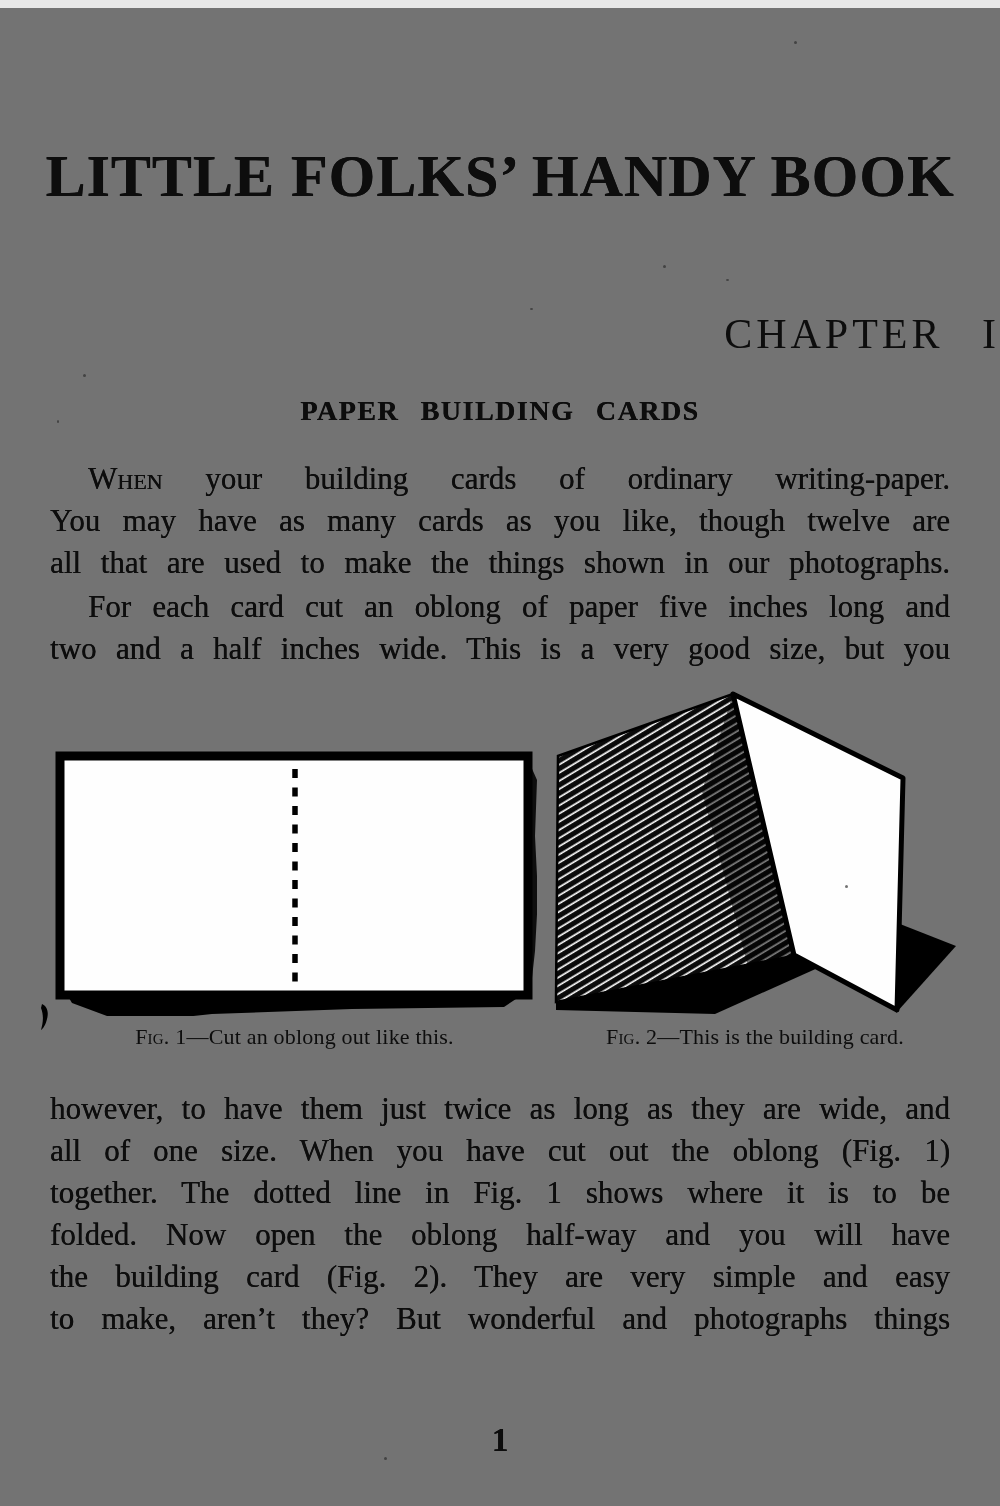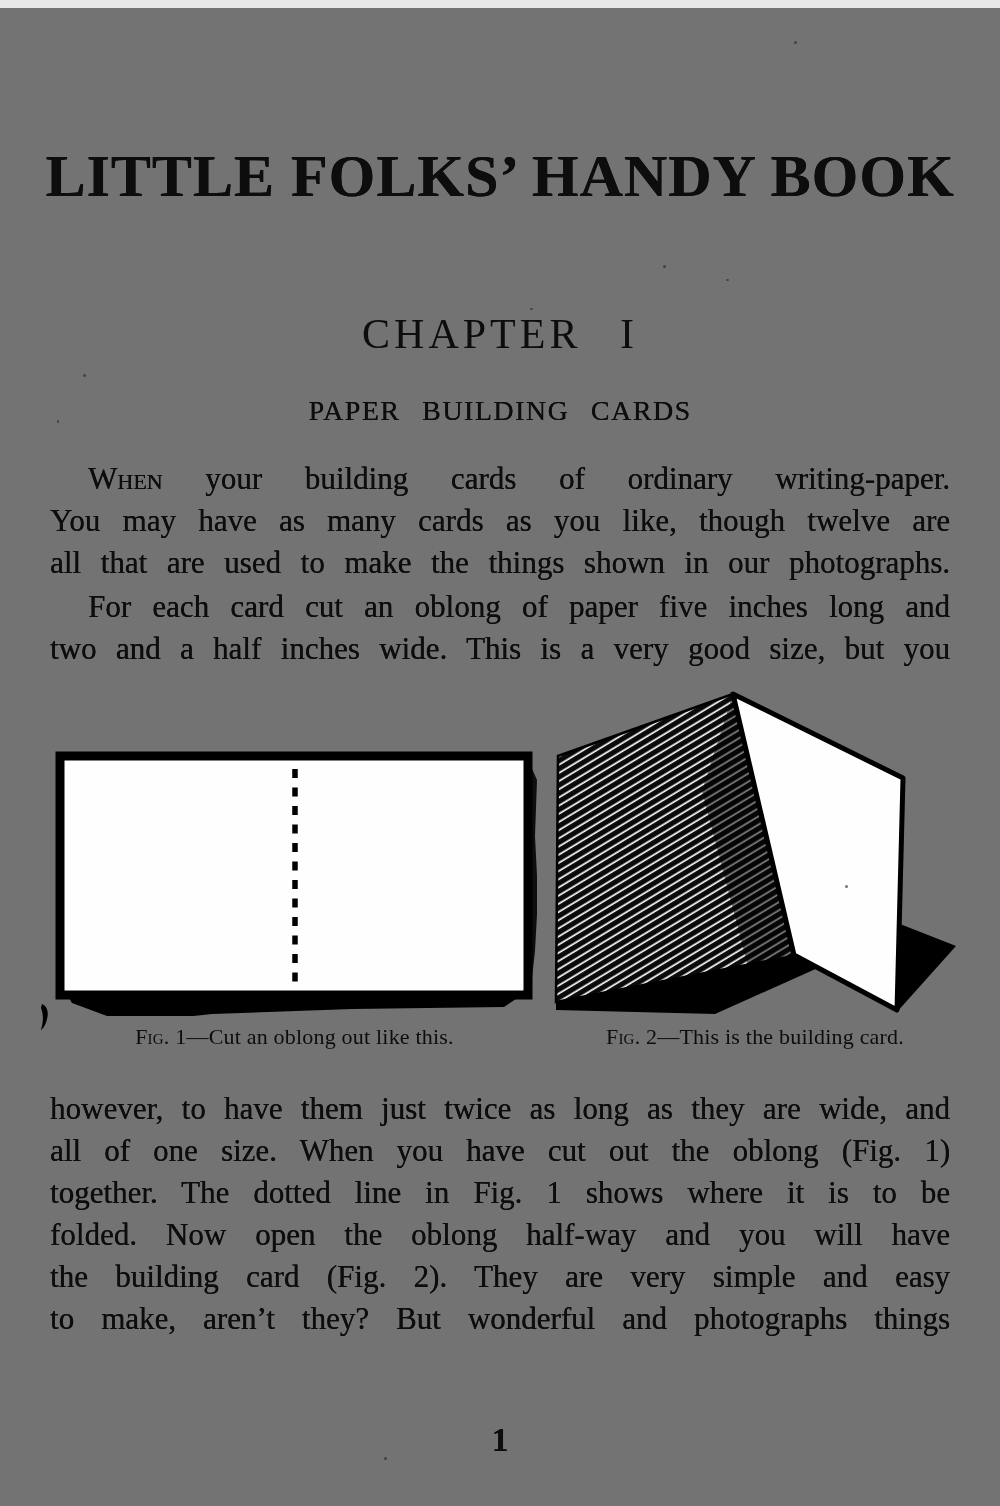--- a/index.html
+++ b/index.html
@@ -21,32 +21,32 @@
     top: 134px; left: 0; width: 1000px;
     text-align: center;
     font-size: 60px;
     font-weight: bold;
     letter-spacing: 1px;
     white-space: nowrap;
   }
   .chapter {
     position: absolute;
     top: 302px; left: 0; width: 1000px;
-    text-align: center;
+    text-align: right;
     font-size: 42px;
     font-weight: normal;
     letter-spacing: 4px;
     word-spacing: 24px;
   }
   .section {
     position: absolute;
     top: 387px; left: 0; width: 1000px;
     text-align: center;
     font-size: 28px;
-    font-weight: normal;
+    font-weight: bold;
     letter-spacing: 1.5px;
     word-spacing: 13px;
   }
 
   .textblock {
     position: absolute;
     left: 50px;
     width: 900px;
     font-size: 31px;
     line-height: 42px;

